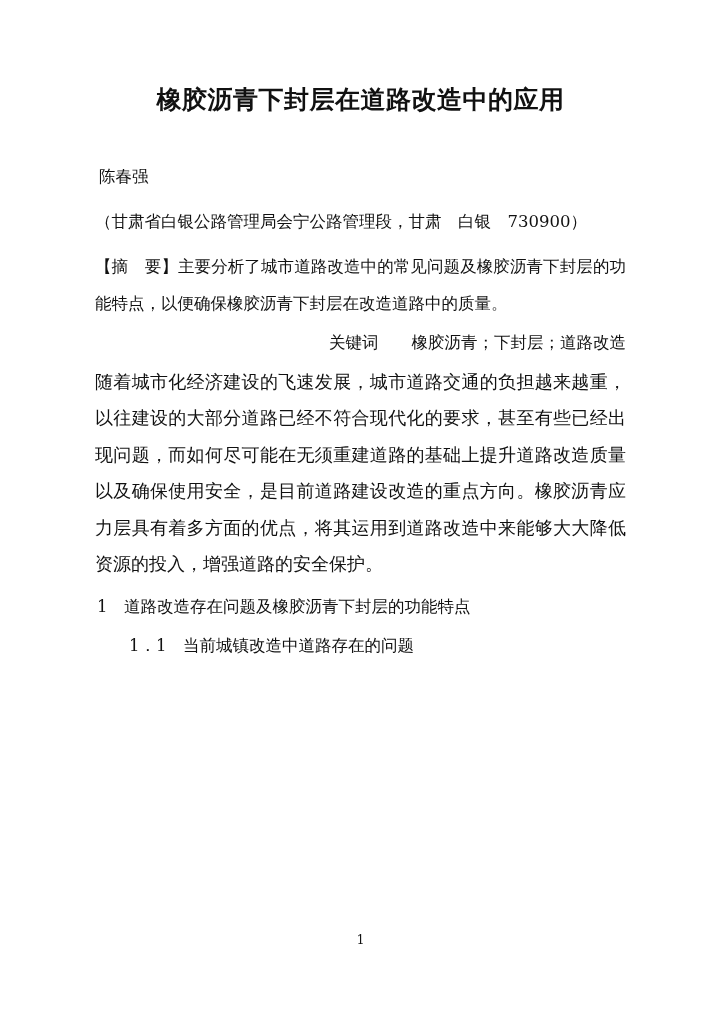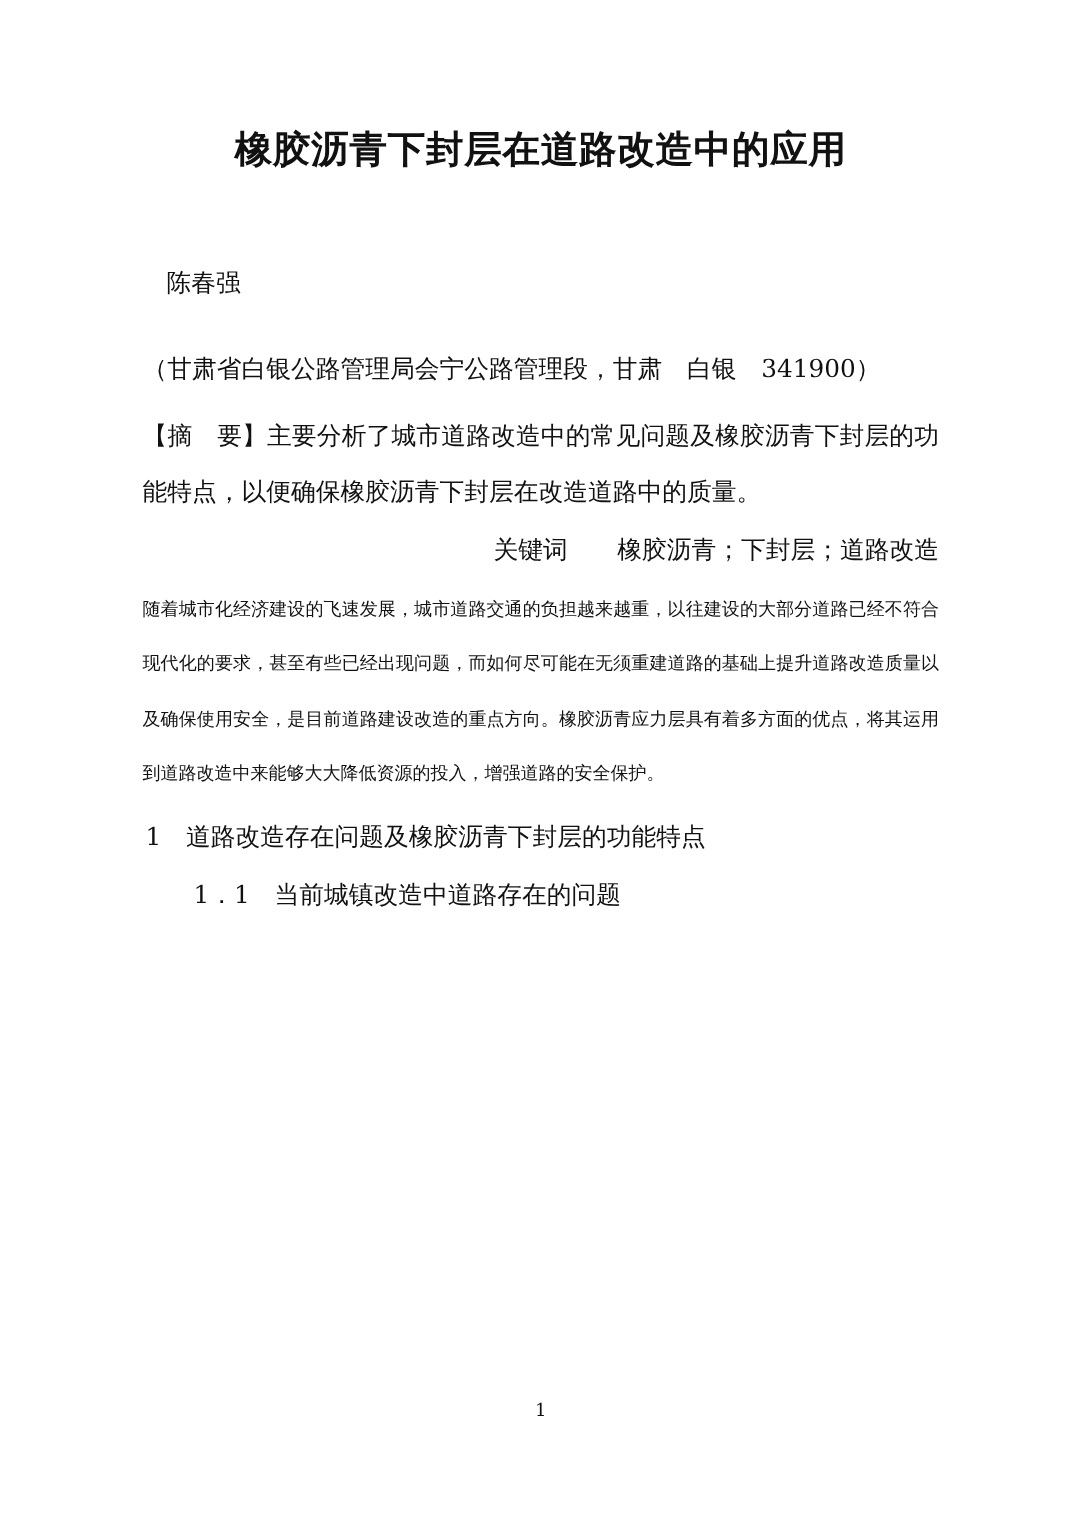--- a/index.html
+++ b/index.html
@@ -37,21 +37,21 @@
     padding-top: 83px;
     font-size: 25px;
     font-weight: 700;
     line-height: 34px;
     text-align: center;
     letter-spacing: 0.5px;
     font-family: "DejaVu Serif", "Liberation Serif", serif;
   }
 
   .author-line {
-    margin: 16px;
+    margin: 4px;
     padding-top: 43px;
     font-size: 16.5px;
     line-height: 26px;
     text-align: left;
   }
 
   .affiliation-line {
     margin: 0;
     padding-top: 15px;
     font-size: 16.5px;
@@ -73,21 +73,21 @@
     margin: 0;
     padding-top: 3px;
     font-size: 16.5px;
     line-height: 36.5px;
     text-align: right;
   }
 
   .body-para {
     margin: 0;
     padding-top: 2px;
-    font-size: 12px;
+    font-size: 18px;
     line-height: 36.5px;
     text-align: justify;
     text-align-last: left;
     text-justify: inter-ideograph;
   }
 
   .heading-1, .heading-2 {
     margin: 0;
     font-size: 16.5px;
     line-height: 36.5px;
@@ -118,21 +118,21 @@
 <body>
 
 <div class="page">
 
   <div class="content">
 
     <h1 class="doc-title">橡胶沥青下封层在道路改造中的应用</h1>
 
     <p class="author-line">陈春强</p>
 
-    <p class="affiliation-line">（甘肃省白银公路管理局会宁公路管理段，甘肃　白银　341900）</p>
+    <p class="affiliation-line">（甘肃省白银公路管理局会宁公路管理段，甘肃　白银　730900）</p>
 
     <p class="abstract-block">【摘　要】主要分析了城市道路改造中的常见问题及橡胶沥青下封层的功能特点，以便确保橡胶沥青下封层在改造道路中的质量。</p>
 
     <p class="keywords-line">关键词　　橡胶沥青；下封层；道路改造</p>
 
     <p class="body-para">随着城市化经济建设的飞速发展，城市道路交通的负担越来越重，以往建设的大部分道路已经不符合现代化的要求，甚至有些已经出现问题，而如何尽可能在无须重建道路的基础上提升道路改造质量以及确保使用安全，是目前道路建设改造的重点方向。橡胶沥青应力层具有着多方面的优点，将其运用到道路改造中来能够大大降低资源的投入，增强道路的安全保护。</p>
 
     <p class="heading-1">1　道路改造存在问题及橡胶沥青下封层的功能特点</p>
 
     <p class="heading-2">1．1　当前城镇改造中道路存在的问题</p>

